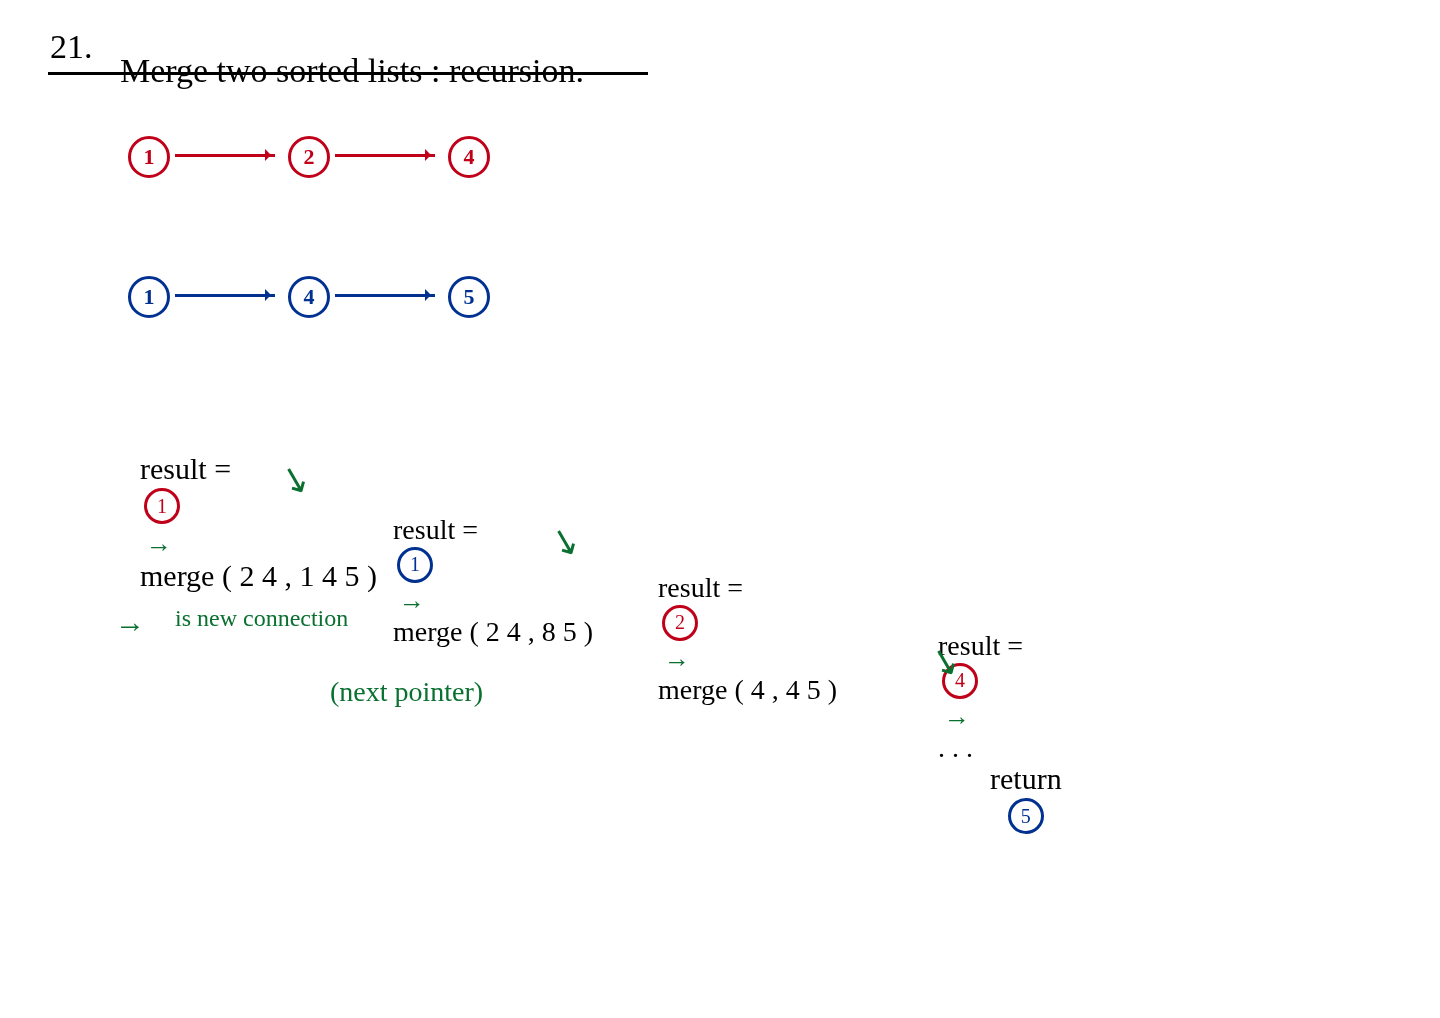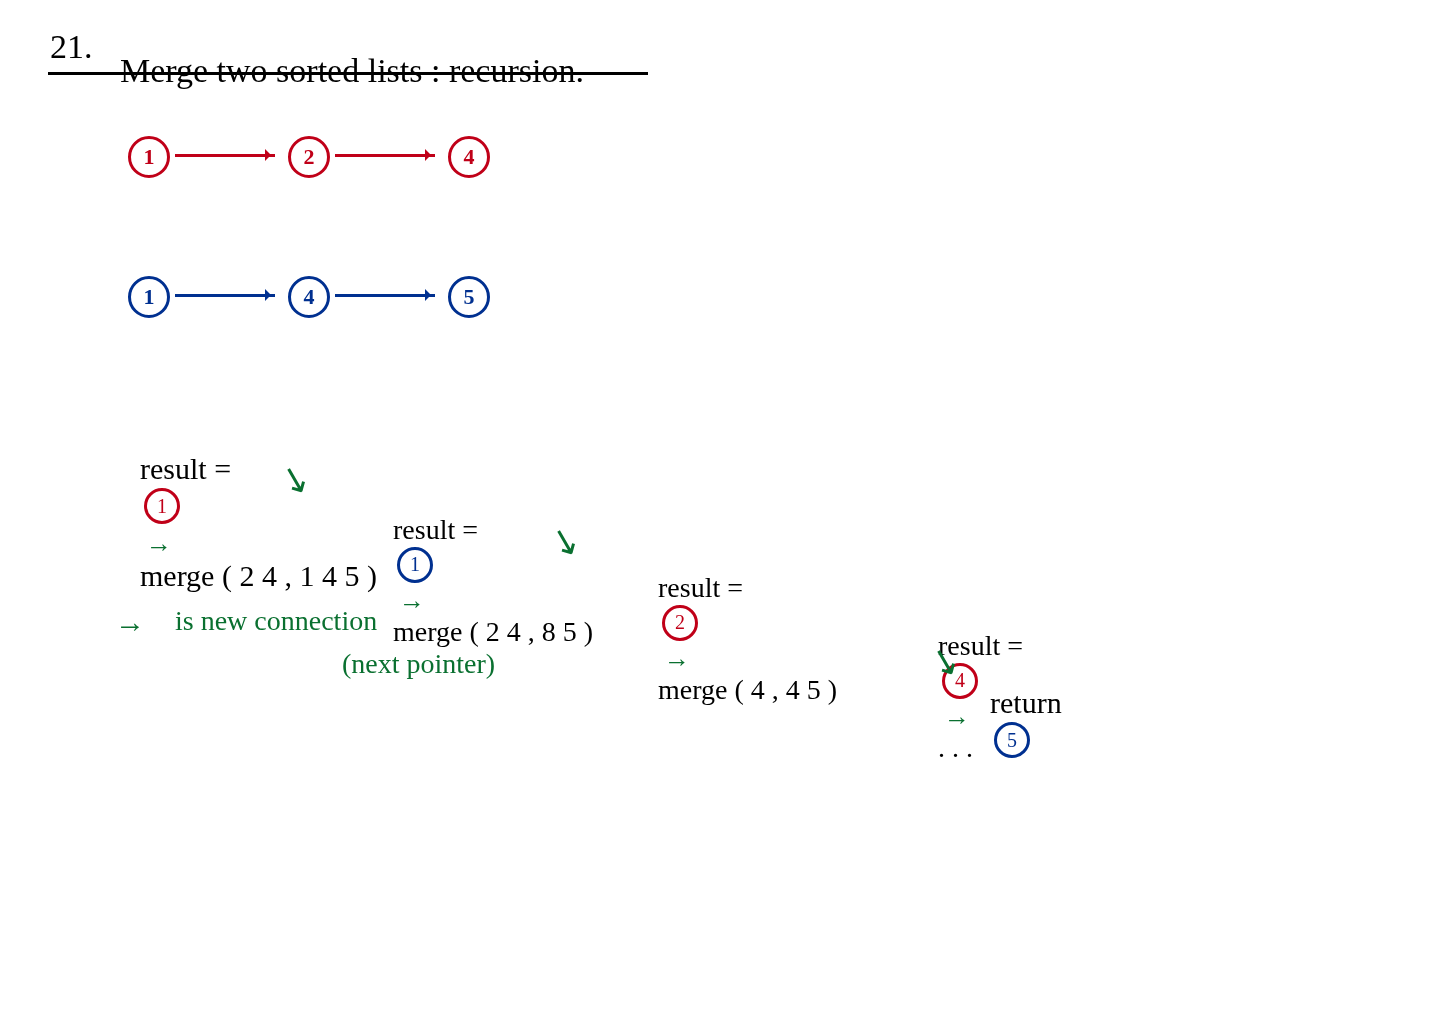--- a/index.html
+++ b/index.html
@@ -82,22 +82,22 @@
   </div>
 
   <div class="ink" style="left:910px;top:598px;font-size:28px;">
     <span>result =</span>
     <span class="inline-node red"><span>4</span></span>
     <span class="sm-arrow green">→</span>
     <span>. . .</span>
   </div>
   <div class="curve" style="left:930px;top:640px;">↘</div>
 
-  <div class="ink" style="left:960px;top:652px;font-size:30px;">
+  <div class="ink" style="left:960px;top:728px;font-size:30px;text-align:center;">
     <span>return</span>
     <span class="inline-node blue"><span>5</span></span>
   </div>
 
   <div class="ink green" style="left:115px;top:605px;font-size:30px;">→</div>
-  <div class="ink green" style="left:175px;top:605px;font-size:28px;">is new connection</div>
-  <div class="ink green" style="left:330px;top:648px;font-size:28px;margin-left:12px;">(next pointer)</div>
+  <div class="ink green" style="left:175px;top:605px;font-size:24px;">is new connection</div>
+  <div class="ink green" style="left:330px;top:676px;font-size:28px;">(next pointer)</div>
 
 </div>
 
 </body></html>

